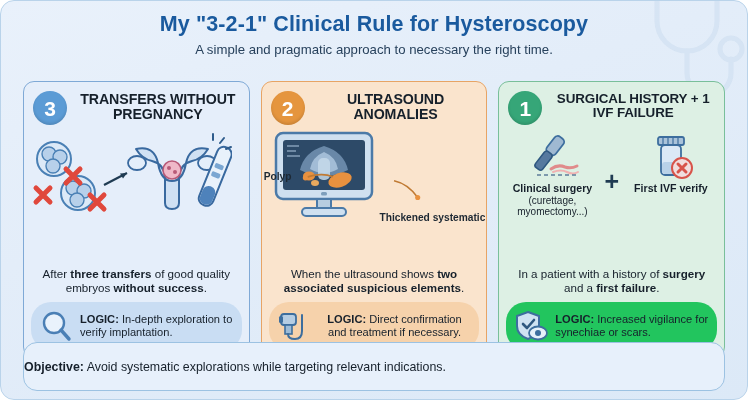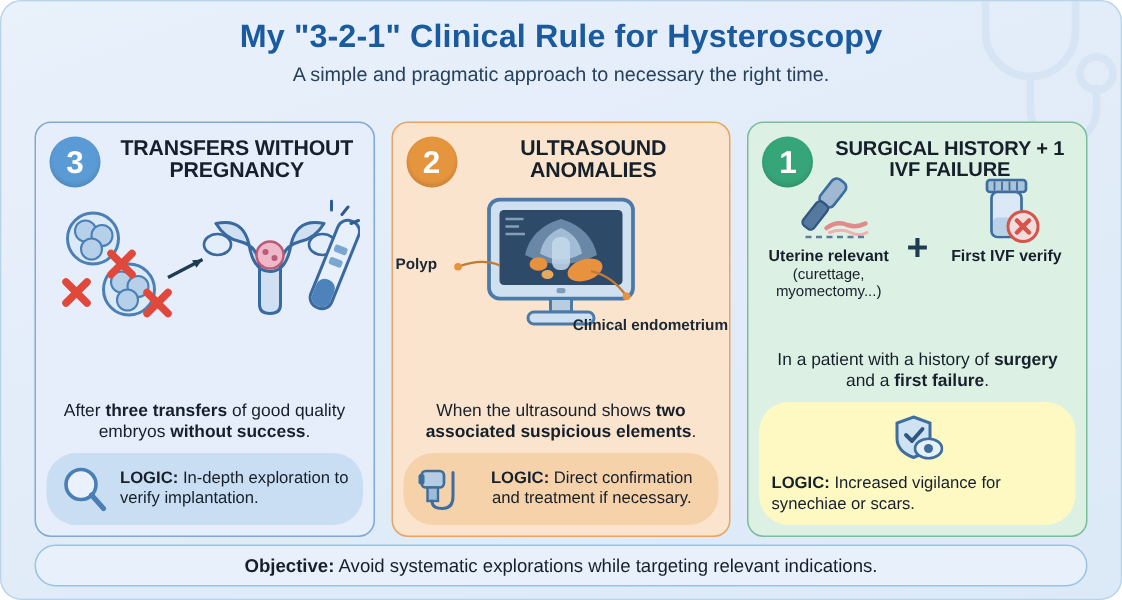--- a/index.html
+++ b/index.html
@@ -80,42 +80,42 @@
     line-height: 1.07; letter-spacing: -.1px;
     padding-top: 1px;
     text-align: center;
   }
   .card--green .card-title { font-size: 13.4px; }
 
   
   .illus {
     flex: 1 1 auto;
     position: relative;
-    display: flex; align-items: center; justify-content: center;
+    display: flex; align-items: center; justify-content: flex-start;
     min-height: 0;
   }
   .illus svg { display: block; }
 
   
   .desc {
     font-size: 11.6px; color: #16202b; text-align: center;
     line-height: 1.22; padding: 0 10px 7px 10px; margin-top: 40px;
   }
   .desc b { font-weight: bold; }
 
   
   .logic {
     margin: 0 7px 7px 7px;
     border-radius: 20px;
     display: flex; align-items: center; gap: 7px;
     padding: 7px 8px;
   }
   .logic--blue   { background: #c9ddf3; }
   .logic--orange { background: #f6d2ab; text-align: center; }
-  .logic--green  { background: #fef9c3; flex-direction: column; }
+  .logic--green  { background: #22c55e; }
   .logic-icon { flex: 0 0 auto; width: 34px; height: 34px; }
   .logic-text {
     font-size: 11.1px; color: #16202b; line-height: 1.2;
   }
   .logic-text b { font-weight: bold; }
 
   
   .anno {
     position: absolute;
     font-size: 10.2px; font-weight: bold; color: #1d2833;
@@ -131,25 +131,25 @@
     margin-top: 2px; text-align: center; font-size: 10.6px;
     font-weight: bold; color: #16202b; line-height: 1.12;
   }
   .pair-sub { font-weight: normal; font-size: 10px; display: block; }
   .plus { font-size: 25px; font-weight: bold; color: #1f3b52; align-self: center; padding-top: 12px; }
 
   
   .footer {
     position: absolute;
     left: 22px; right: 22px; bottom: 8px;
-    height: 28px;
+    height: 49px;
     background: #e7f0fb;
     border: 1.4px solid #9cc2e2;
     border-radius: 14px;
-    display: flex; align-items: center; justify-content: center;
+    display: flex; align-items: center; justify-content: flex-start;
   }
   .footer-text { font-size: 12.4px; color: #16202b; }
   .footer-text b { font-weight: bold; }
 </style>
 </head>
 <body>
 
 <div id="poster">
 
   <svg class="watermark" viewBox="0 0 130 128" aria-hidden="true">
@@ -265,21 +265,21 @@
           <rect x="59" y="62" width="6" height="3.5" rx="1.5" fill="#7d9ebb"></rect>
         </svg>
 
         <svg style="position:absolute;left:0;top:0;width:100%;height:100%" viewBox="0 0 228 92">
           <path d="M44 48 q16 -6 28 -1" stroke="#c07a33" stroke-width="1.6" fill="none" stroke-dasharray="0"></path>
           <circle cx="44" cy="48" r="2.6" fill="#e8913f"></circle>
           <path d="M158 68 q-10 -14 -24 -17" stroke="#c07a33" stroke-width="1.6" fill="none"></path>
           <circle cx="158" cy="68" r="2.6" fill="#e8913f"></circle>
         </svg>
         <div class="anno anno--polyp">Polyp</div>
-        <div class="anno anno--endo">Clinical endometrium</div>
+        <div class="anno anno--endo">Thickened systematic</div>
       </div>
 
       <div class="desc">When the ultrasound shows <b>two associated suspicious elements</b>.</div>
 
       <div class="logic logic--orange">
         <svg class="logic-icon" viewBox="0 0 34 34">
           <rect x="4" y="5" width="15" height="11" rx="3" fill="#b5cde3" stroke="#3d6e9e" stroke-width="1.8"></rect>
           <rect x="8" y="16" width="7" height="9" fill="#9dbcd8" stroke="#3d6e9e" stroke-width="1.6"></rect>
           <path d="M11 25 q0 5 7 5 q7 0 7 -8 L25 6" stroke="#3d6e9e" stroke-width="2" fill="none" stroke-linecap="round"></path>
           <rect x="2" y="7" width="4" height="7" rx="1.5" fill="#3d6e9e"></rect>
@@ -304,21 +304,21 @@
             <svg width="70" height="46" viewBox="0 0 70 46">
               <g transform="rotate(38 30 22)">
                 <rect x="24" y="-2" width="11" height="20" rx="4" fill="#9fb9d2" stroke="#3d6e9e" stroke-width="1.8"></rect>
                 <rect x="25" y="17" width="9" height="20" rx="3" fill="#56799f" stroke="#2f5880" stroke-width="1.6"></rect>
               </g>
               <path d="M34 34 q7 -5 14 -2 q6 2 12 -1" stroke="#e08b8b" stroke-width="3" fill="none" stroke-linecap="round"></path>
               <path d="M36 37 q8 -3 14 0 q6 3 11 0" stroke="#f0b1b1" stroke-width="2" fill="none" stroke-linecap="round"></path>
               <path d="M20 40 L62 40" stroke="#5d7c99" stroke-width="1.6" stroke-dasharray="4 3"></path>
             </svg>
             <div class="pair-cap">
-              <span>Uterine relevant</span>
+              <span>Clinical surgery</span>
               <span class="pair-sub">(curettage, myomectomy...)</span>
             </div>
           </div>
 
           <div class="plus">+</div>
 
           <div class="pair">
             <svg width="60" height="46" viewBox="0 0 60 46">
               <rect x="17" y="2" width="26" height="8" rx="2" fill="#aac3da" stroke="#3d6e9e" stroke-width="1.8"></rect>
               <g stroke="#3d6e9e" stroke-width="1.2">

